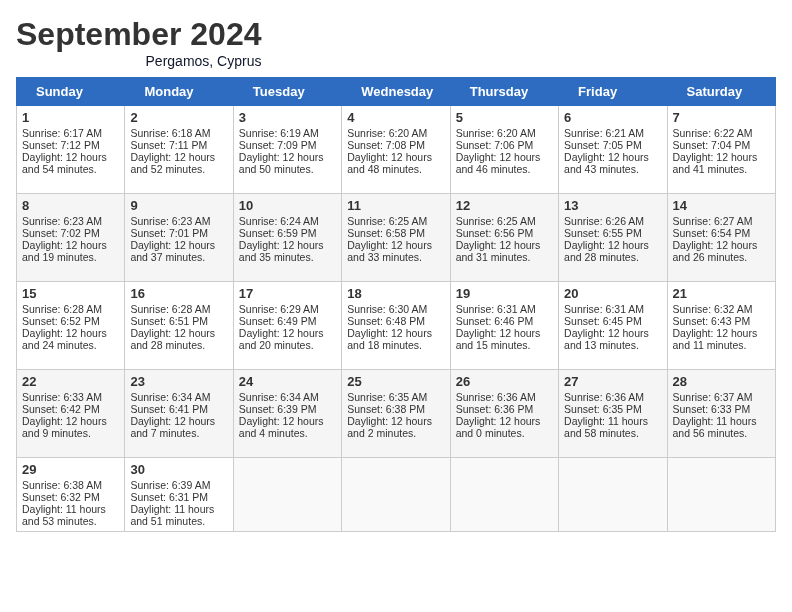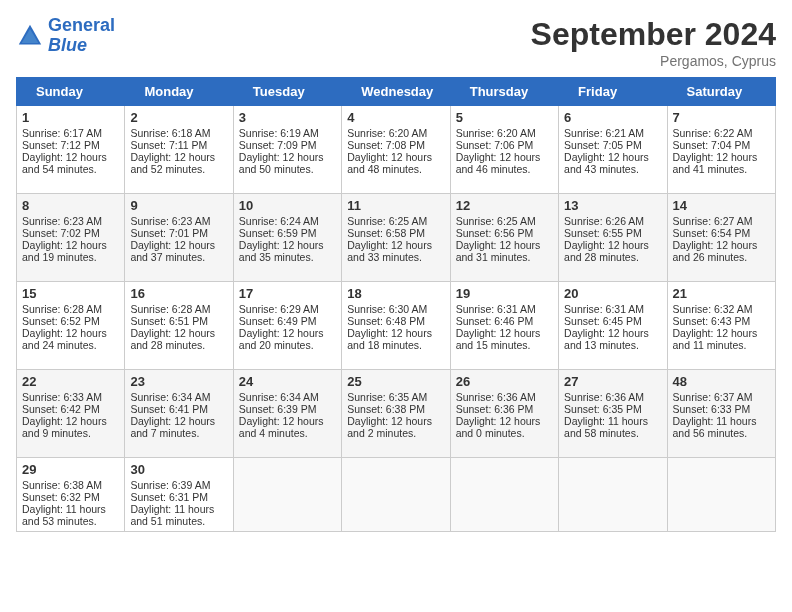--- a/index.html
+++ b/index.html
@@ -38,21 +38,21 @@
       text-align: right;
     }
     .month-title {
       font-size: 32px;
       font-weight: bold;
       color: #333;
       text-align: center;
     }
     .location {
       font-size: 14px;
-      color: #737373;
+      color: #0f172a;
     }
     table {
       width: 100%;
       border-collapse: collapse;
       table-layout: fixed;
     }
     th {
       background: #2d6cc0;
       color: #fff;
       font-size: 13px;
@@ -84,30 +84,20 @@
     }
     .last-row td {
       height: 72px;
       margin-left: 28px;
     }
   </style>
 </head>
 <body>
 
 <div class="header">
-  <div class="logo">
-    <svg class="logo-icon" viewBox="0 0 40 40">
-      <polygon points="20,4 36,32 4,32" fill="#2d6cc0"></polygon>
-      <polygon points="20,10 32,30 8,30" fill="#5b9bd5" opacity="0.5"></polygon>
-    </svg>
-    <div class="logo-text">
-      <div><span>General</span></div>
-      <div><span style="color:#2d6cc0;font-style:italic;">Blue</span></div>
-    </div>
-  </div>
   <div class="title-block">
     <div class="month-title">September 2024</div>
     <div class="location">Pergamos, Cyprus</div>
   </div>
 </div>
 
 <table>
   <thead>
     <tr>
     <th>Sunday</th>
@@ -310,21 +300,21 @@
           <div>and 0 minutes.</div>
         </td>
         <td>
           <span class="day-num">27</span>
           <div>Sunrise: 6:36 AM</div>
           <div>Sunset: 6:35 PM</div>
           <div>Daylight: 11 hours</div>
           <div>and 58 minutes.</div>
         </td>
         <td>
-          <span class="day-num">48</span>
+          <span class="day-num">28</span>
           <div>Sunrise: 6:37 AM</div>
           <div>Sunset: 6:33 PM</div>
           <div>Daylight: 11 hours</div>
           <div>and 56 minutes.</div>
         </td>
       </tr>
       <tr class="last-row">
         <td>
           <span class="day-num">29</span>
           <div>Sunrise: 6:38 AM</div>

